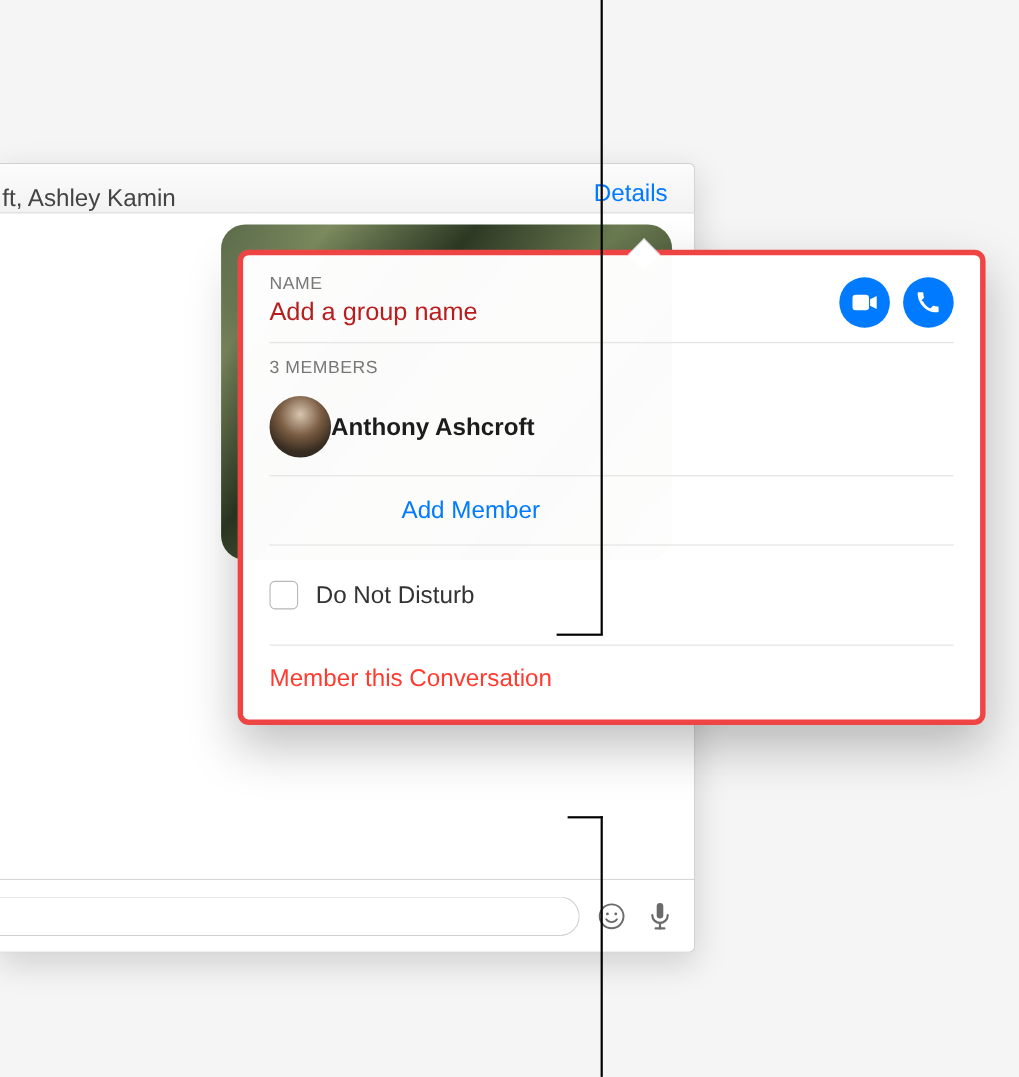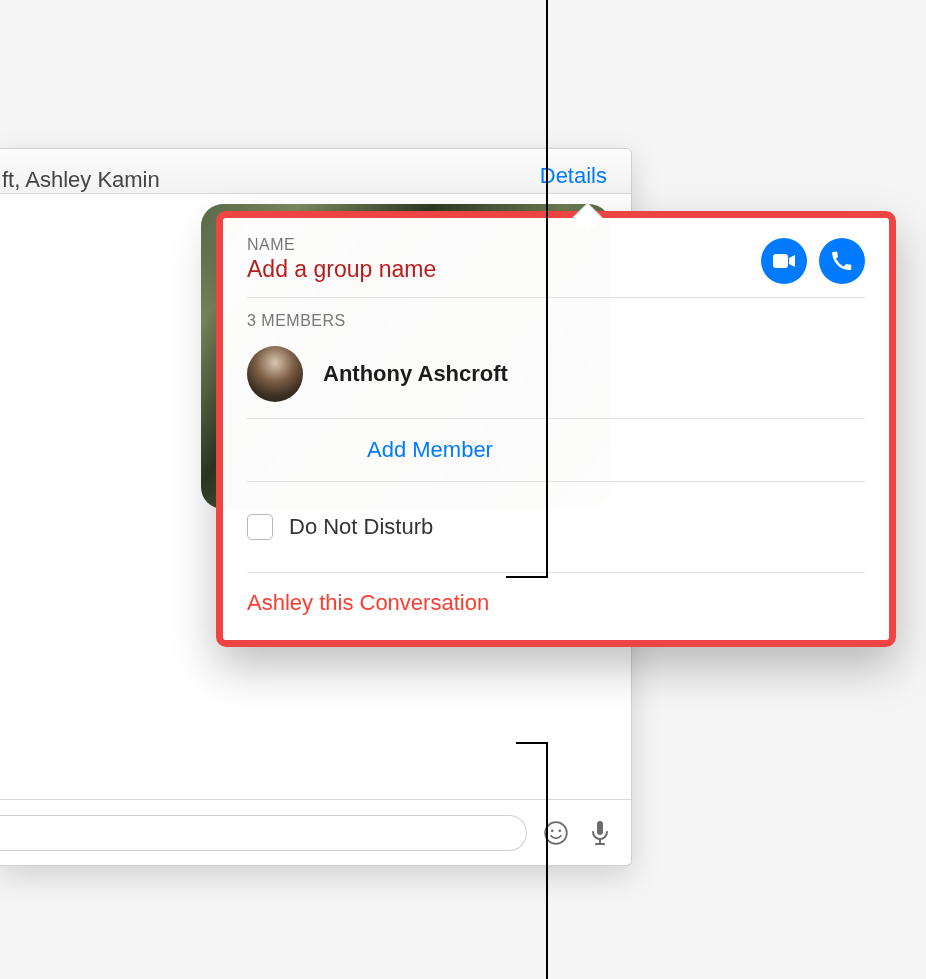--- a/index.html
+++ b/index.html
@@ -96,25 +96,25 @@
       display: flex;
       align-items: center;
       justify-content: center;
       color: #6b6b6b;
       cursor: pointer;
     }
     .icon-btn svg { display:block; }
     
     .popover {
       position: absolute;
-      top: 211px;
+      top: 227px;
       left: 216px;
       width: 680px;
       background: rgba(255,255,255,0.98);
-      border: 7px solid #ef4444;
+      border: 5px solid #ef4444;
       border-radius: 10px;
       box-shadow: 0 20px 45px rgba(0,0,0,0.25);
       padding: 18px 24px 8px 24px;
     }
     .popover::before {
       content: "";
       position: absolute;
       top: -11px;
       left: 354px;
       width: 20px;
@@ -165,21 +165,20 @@
     }
     .members-label {
       font-size: 16px;
       letter-spacing: 0.5px;
       color: #777;
       padding: 14px 0 10px 0;
     }
     .member-row {
       display: flex;
       align-items: center;
-      gap: 20px;
       padding: 6px 0;
     }
     .avatar {
       width: 56px;
       height: 56px;
       border-radius: 50%;
       overflow: hidden;
       flex-shrink: 0;
     }
     .avatar.a1 { background: radial-gradient(circle at 50% 30%, #d8c6b0 0%, #7a5c42 40%, #3a2e22 70%, #222 100%); }
@@ -301,20 +300,20 @@
   <div class="add-member-row">
     <span class="add-member-link">Add Member</span>
   </div>
 
   <div class="dnd-row">
     <div class="checkbox"></div>
     <div class="dnd-label">Do Not Disturb</div>
   </div>
 
   <div class="leave-row">
-    <span class="leave-link">Ashley this Conversation</span>
+    <span class="leave-link">Member this Conversation</span>
   </div>
 </div>
 
 <div class="callout-line callout-v1"></div>
 <div class="callout-line callout-h1"></div>
 <div class="callout-line callout-v2"></div>
 <div class="callout-line callout-h2"></div>
 
 </body></html>

